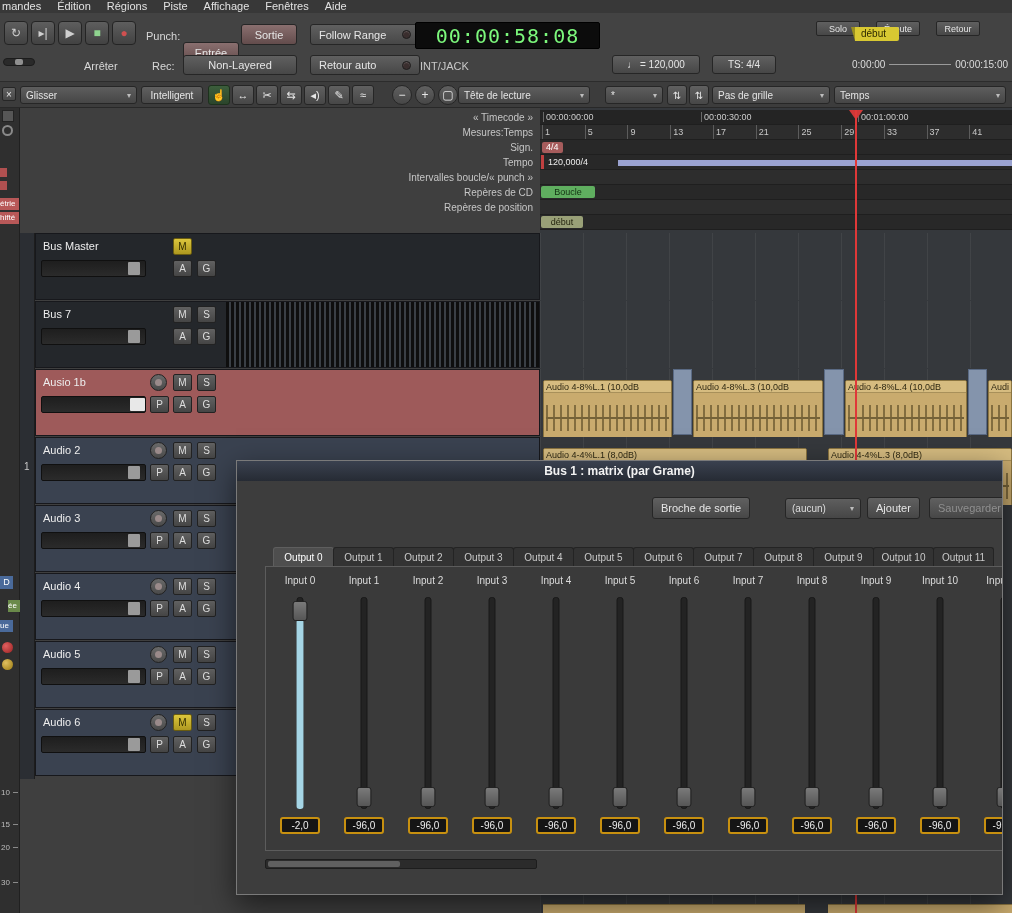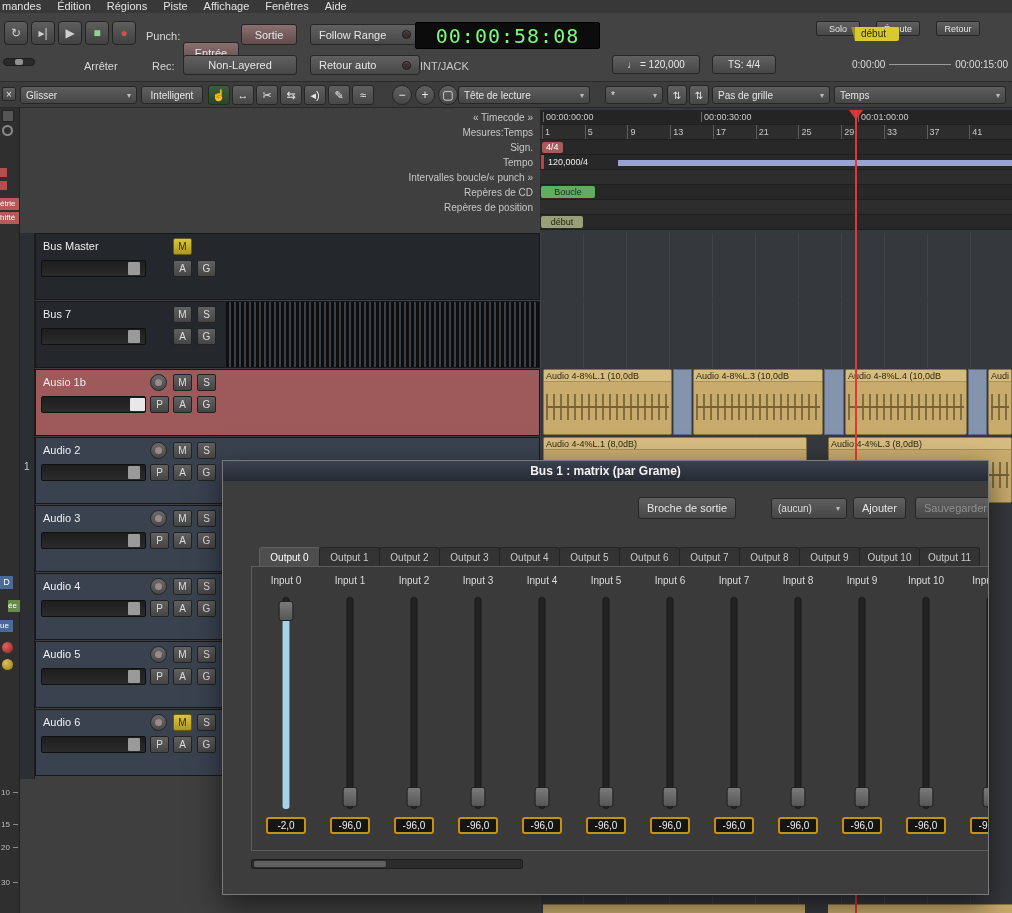--- a/index.html
+++ b/index.html
@@ -107,21 +107,21 @@
   .tempo-text { position:absolute; left:8px; top:2px; font-size:9px; color:#ececec; }
   .tempo-line { position:absolute; left:78px; right:0; top:5px; height:6px; background:#9aa2d0; }
   .loop-chip { position:absolute; left:1px; top:1px; width:54px; height:12px; background:#5fae5f; color:#123212; font-size:9px; line-height:12px; text-align:center; border-radius:2px; }
   .pos-chip { position:absolute; left:1px; top:1px; width:42px; height:12px; background:#99a077; color:#24240f; font-size:9px; line-height:12px; text-align:center; border-radius:2px; }
 
   .lanes { position:absolute; left:0; top:125px; width:472px; }
   .lane { position:relative; height:67px; margin-bottom:1px; background-color:#35383c;
           background-image:repeating-linear-gradient(90deg, rgba(255,255,255,.06) 0 1px, transparent 1px 43px); }
   .bottom-fill { position:relative; height:136px; background-color:#35383c;
           background-image:repeating-linear-gradient(90deg, rgba(255,255,255,.06) 0 1px, transparent 1px 43px); }
-  .region { position:absolute; top:0; height:66px; background:#c9ab6e; border:1px solid #8a7440; border-radius:2px; overflow:hidden; }
+  .region { position:absolute; top:11px; height:66px; background:#c9ab6e; border:1px solid #8a7440; border-radius:2px; overflow:hidden; }
   .region .rtitle { height:12px; background:#d6bc80; font-size:9px; line-height:12px; color:#2e2812; padding:0 2px; overflow:hidden; white-space:nowrap; border-bottom:1px solid #a8905a; }
   .region .wave { position:absolute; top:24px; left:2px; right:2px; height:26px; opacity:.75;
      background:repeating-linear-gradient(90deg, rgba(90,74,38,.85) 0 2px, rgba(90,74,38,0) 2px 7px),
                 linear-gradient(transparent 12px, #5a4a26 12px, #5a4a26 14px, transparent 14px); }
   .xfade { position:absolute; top:0; height:66px; background:#8494ac; border:1px solid #5a6a84; }
   .r3-0 { left:3px;   width:129px; } .x3-0 { left:133px; width:19px; }
   .r3-1 { left:153px; width:130px; } .x3-1 { left:284px; width:20px; }
   .r3-2 { left:305px; width:122px; } .x3-2 { left:428px; width:19px; }
   .r3-3 { left:448px; width:24px; }
   .r4-0 { left:3px;   width:264px; }
@@ -145,21 +145,21 @@
   .rec-btn:after { content:""; position:absolute; left:4px; top:4px; width:7px; height:7px; border-radius:50%; background:#9a8a8a; }
   .row1 { top:4px; } .row2 { top:26px; }
   .c-rec { left:114px; } .c-m { left:137px; } .c-s { left:161px; }
   .t-fader { position:absolute; left:5px; top:26px; width:105px; height:17px; background:linear-gradient(#1e1e1e,#2b2b2b); border:1px solid #101010; border-radius:2px; }
   .t-fader .handle { position:absolute; left:86px; top:1px; width:12px; height:13px; background:#9a9a9a; border-radius:1px; }
   .th-selected .t-fader .handle { background:#e8e8e8; width:15px; left:88px; }
   .meter-strip { position:absolute; left:190px; top:0; width:313px; height:65px;
      background:repeating-linear-gradient(90deg, #0e0e0e 0 3px, #3a3f45 3px 5px); }
 
   
-  .dialog { position:absolute; left:222px; top:460px; width:767px; height:435px; background:#3d3d3d; border:1px solid #7a7a7a; box-shadow:0 10px 28px rgba(0,0,0,.55); z-index:10; overflow:hidden; }
+  .dialog { position:absolute; left:236px; top:460px; width:767px; height:435px; background:#3d3d3d; border:1px solid #7a7a7a; box-shadow:0 10px 28px rgba(0,0,0,.55); z-index:10; overflow:hidden; }
   .dlg-title { height:20px; background:linear-gradient(#3a414f,#262b34); color:#f2f2f2; font-weight:bold; font-size:12px; text-align:center; line-height:20px; }
   .dlg-pin  { position:absolute; left:415px; top:36px; height:22px; }
   .dlg-preset { position:absolute; left:548px; top:37px; width:76px; height:21px; background:linear-gradient(#5e5e5e,#464646); border:1px solid #262626; border-radius:3px; display:flex; align-items:center; justify-content:space-between; padding:0 6px; font-size:10px; }
   .dlg-preset .arr { font-size:8px; color:#bdbdbd; }
   .dlg-add  { position:absolute; left:630px; top:36px; height:22px; }
   .dlg-save { position:absolute; left:692px; top:36px; height:22px; }
   .tabs { position:absolute; left:36px; top:86px; display:flex; }
   .tab { width:61px; height:19px; background:#333333; border:1px solid #242424; border-bottom:none; border-radius:3px 3px 0 0; color:#c9c9c9; font-size:10px; display:flex; align-items:center; justify-content:center; margin-right:-1px; }
   .tab:first-child { background:#4e4e4e; color:#ffffff; border-color:#5e5e5e; }
   .panel { position:absolute; left:28px; top:105px; width:772px; height:285px; border:1px solid #5c5c5c; background:#3a3a3a; overflow:hidden; }

